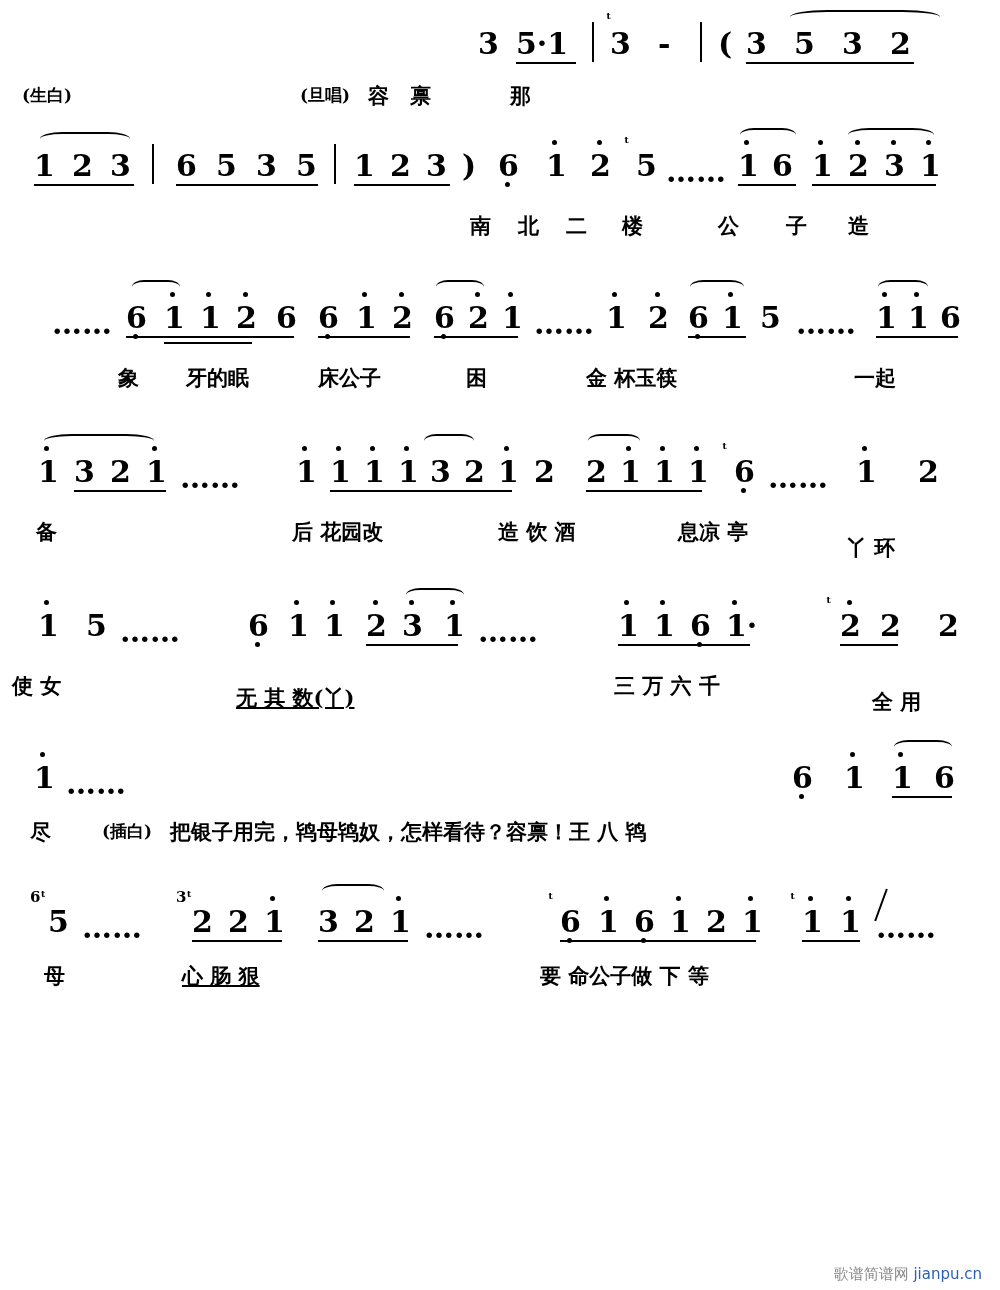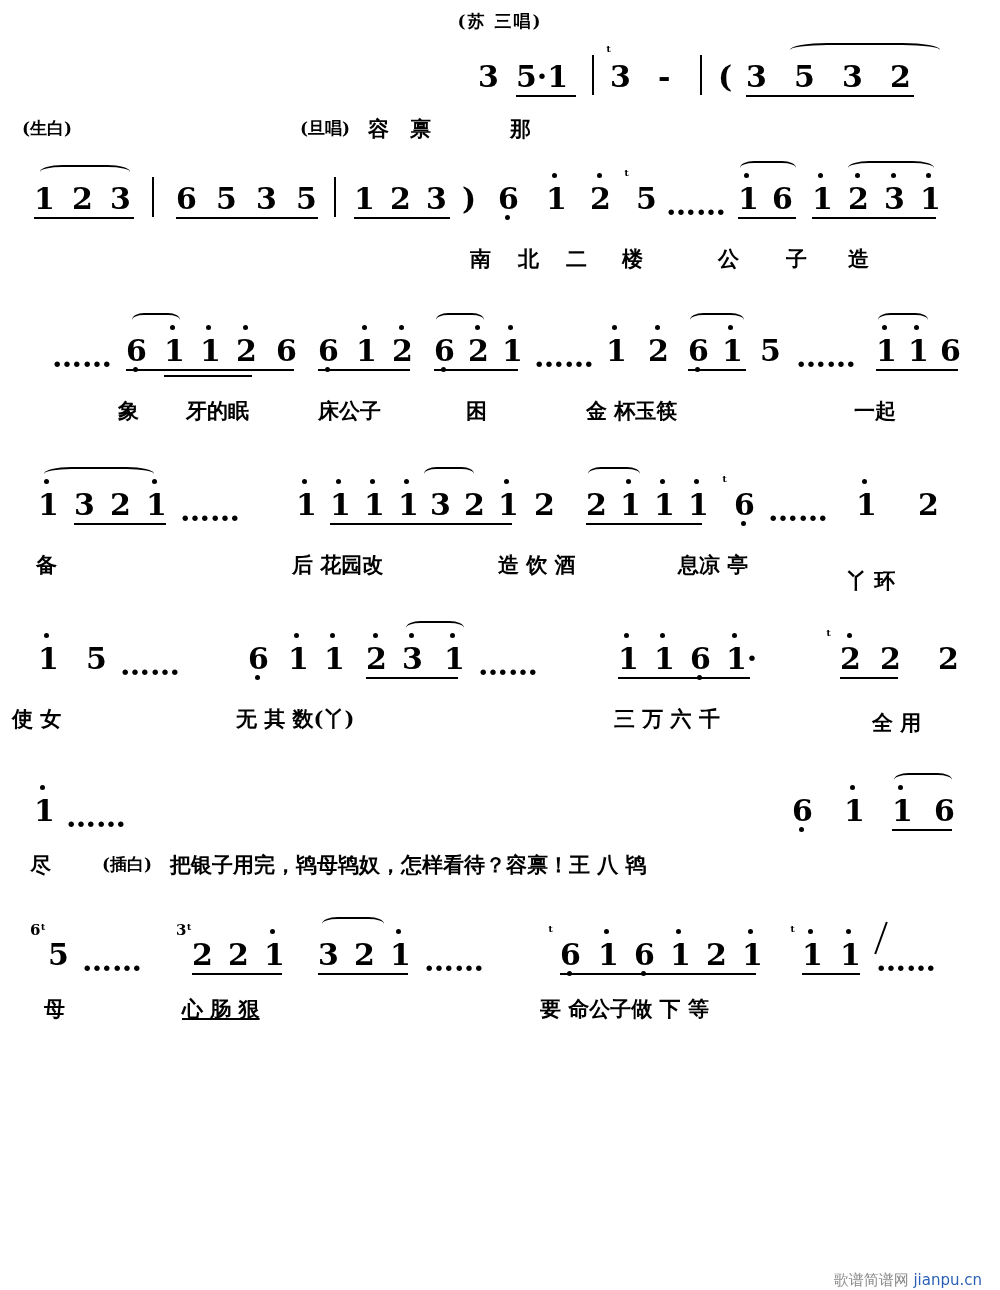--- a/index.html
+++ b/index.html
@@ -99,21 +99,20 @@
   }
   .watermark .blue{color:#2b5fb5;}
 </style>
 </head>
 <body>
 
 <div class="page">
 
 
 
-  <div class="rolenote">(苏 三唱)</div>
 
 
   <div class="system" style="height:118px;">
     <div class="notes" style="height:78px;">
 
       <span class="n" style="left:478px;top:22px;">3</span>
       <span class="n" style="left:516px;top:22px;">5·1</span>
       <div class="beam" style="left:516px;top:58px;width:60px;"></div>
       <div class="bar" style="left:592px;top:18px;height:40px;"></div>
       <span class="n" style="left:610px;top:22px;">3</span>
@@ -353,23 +352,23 @@
       <span class="mark" style="left:826px;top:8px;">ᵗ</span>
       <span class="n" style="left:840px;top:22px;">2</span>
       <div class="odot" style="left:847px;top:14px;"></div>
       <span class="n" style="left:880px;top:22px;">2</span>
       <div class="beam" style="left:840px;top:58px;width:58px;"></div>
       <span class="n" style="left:938px;top:22px;">2</span>
     </div>
     <div class="lyrics">
 
       <span class="l" style="left:12px;top:0px;">使 女</span>
-      <span class="l" style="left:236px;top:0px;">无 其 数(丫)</span>
+      <span class="l" style="left:236px;top:12px;text-decoration:underline;">无 其 数(丫)</span>
       <span class="l" style="left:614px;top:0px;">三 万 六 千</span>
-      <span class="l" style="left:872px;top:4px;">全 用</span>
+      <span class="l" style="left:872px;top:16px;">全 用</span>
     </div>
   </div>
 
   <div class="system" style="height:140px;">
     <div class="notes" style="height:80px;">
 
       <span class="n" style="left:34px;top:22px;">1</span>
       <div class="odot" style="left:40px;top:14px;"></div>
       <span class="n" style="left:66px;top:28px;">……</span>
 

